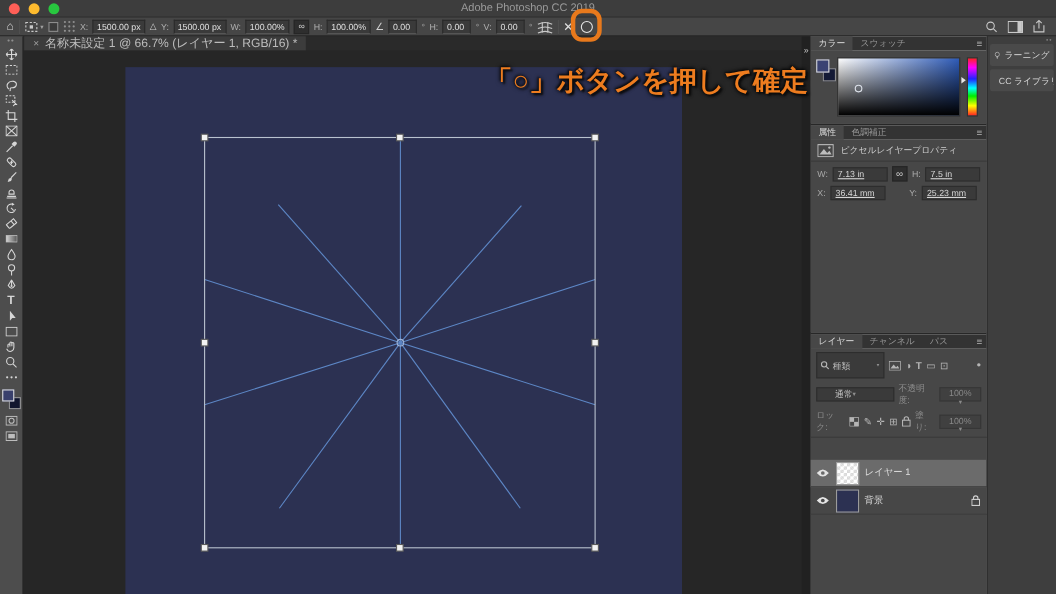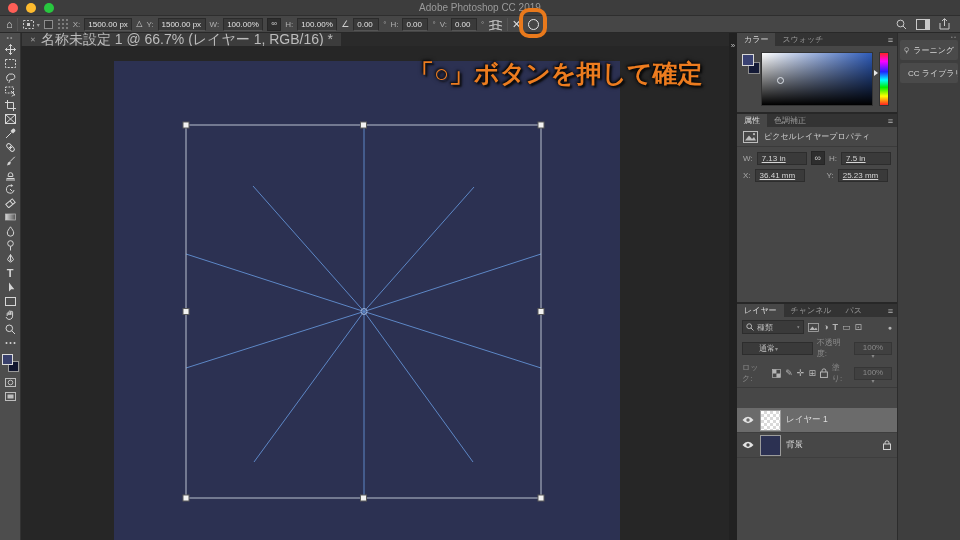--- a/index.html
+++ b/index.html
@@ -34,24 +34,24 @@
   .tool { width:21px; height:14px; display:flex; align-items:center; justify-content:center; }
   .tb-colors { position:relative; width:21px; height:22px; margin-top:3px; }
   .fg-swatch { position:absolute; left:2px; top:1px; width:11px; height:11px; background:#39406c; border:1px solid #dcdcdc; z-index:2; }
   .bg-swatch { position:absolute; left:8px; top:8px; width:11px; height:11px; background:#11162e; border:1px solid #9a9a9a; z-index:1; }
 
   
   .docarea { width:708px; height:507px; position:relative; flex:none; background:#262626; }
   .tabstrip { height:13px; background:#2a2a2a; display:flex; align-items:stretch; }
   .doctab { background:#3c3c3c; display:flex; align-items:center; gap:5px; padding:0 8px; margin-left:1px; }
   .doctab .x { color:#9e9e9e; font-size:7px; }
-  .doctab .t { color:#bcbcbc; font-size:14px; white-space:nowrap; }
+  .doctab .t { color:#bcbcbc; font-size:11px; white-space:nowrap; }
   .pasteboard { position:absolute; left:0; top:13px; right:0; bottom:0; background:#262626; }
   .artboard { position:absolute; left:93px; top:15px; width:506px; height:479px; background:#2c3152; }
-  .annotation { position:absolute; left:388px; top:11px; font-size:25px; font-weight:bold; color:#ed7c1f;
+  .annotation { position:absolute; left:420px; top:11px; font-size:25px; font-weight:bold; color:#ed7c1f;
     letter-spacing:0px; white-space:nowrap; z-index:40;
     text-shadow:2px 2px 2px #0a0a0a, -1px -1px 2px #0a0a0a, 0 0 5px #000; }
 
   
   .edgestrip { width:8px; background:#212121; flex:none; position:relative; }
   .collapse-ic { position:absolute; top:9px; left:0; width:8px; text-align:center; color:#c2c2c2; font-size:8px; line-height:8px; }
 
   
   .panels { width:160px; flex:none; background:#e5e5e5; display:flex; flex-direction:column; font-size:8px; }
   .ptabs { height:13px; background:#333333; display:flex; align-items:stretch; position:relative; flex:none; }
@@ -79,21 +79,21 @@
   .prop-head { display:flex; align-items:center; gap:6px; height:20px; padding:0 6px; border-bottom:1px solid #3a3a3a; color:#cfcfcf; }
   .prop-row { display:flex; align-items:center; gap:4px; padding:4px 6px 0 6px; color:#a9a9a9; }
   .pbox { background:#3a3a3a; border:1px solid #2d2d2d; height:13px; min-width:50px;
     display:inline-flex; align-items:center; padding:0 4px; color:#d5d5d5;text-decoration:underline; }
   .linkbox { background:#2e2e2e; border:1px solid #262626; width:16px; height:14px;
     display:inline-flex; align-items:center; justify-content:center; color:#c8c8c8; font-size:9px; }
 
   
   .layersbody { flex:1; display:flex; flex-direction:column; }
   .lrow { display:flex; align-items:center; gap:4px; padding:3px 5px 0 5px; color:#9e9e9e; }
-  .lfilterbox { background:#3a3a3a; border:1px solid #2d2d2d; height:14px; width:62px; display:flex; align-items:center; gap:3px; padding:0 3px; color:#bdbdbd;font-family:Liberation Mono, monospace; }
+  .lfilterbox { background:#3a3a3a; border:1px solid #2d2d2d; height:24px; width:62px; display:flex; align-items:center; gap:3px; padding:0 3px; color:#bdbdbd;font-family:Liberation Mono, monospace; }
   .lfi { color:#b5b5b5; font-size:9px; line-height:1; }
   .ddbox { background:#3a3a3a; border:1px solid #2d2d2d; height:13px; display:flex; align-items:center; padding:0 16px; color:#c4c4c4; }
   .dim { color:#8a8a8a; }
   .dimbox { color:#8a8a8a; background:#404040; border-color:#363636;flex-direction:column; }
   .layerrow { height:25px; display:flex; align-items:center; gap:5px; padding:0 4px; border-bottom:1px solid #3e3e3e; }
   .layerrow.selected { background:#6b6b6b; }
   .eye { width:14px; text-align:center; }
   .thumb { width:21px; height:21px; border:1px solid #9b9b9b; flex:none; }
   .thumb-checker { background-color:#fff;
     background-image:linear-gradient(45deg,#d9d9d9 25%,transparent 25%,transparent 75%,#d9d9d9 75%),

